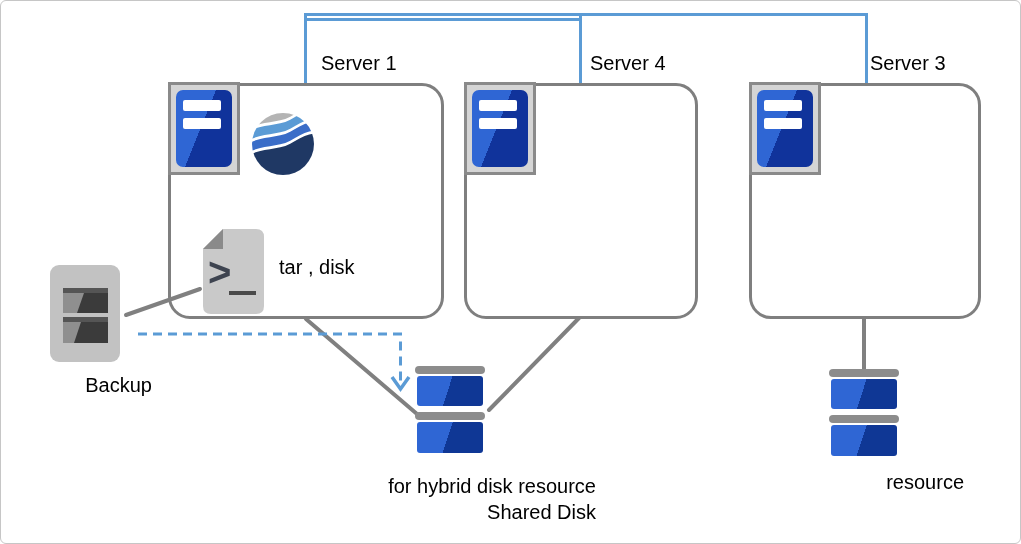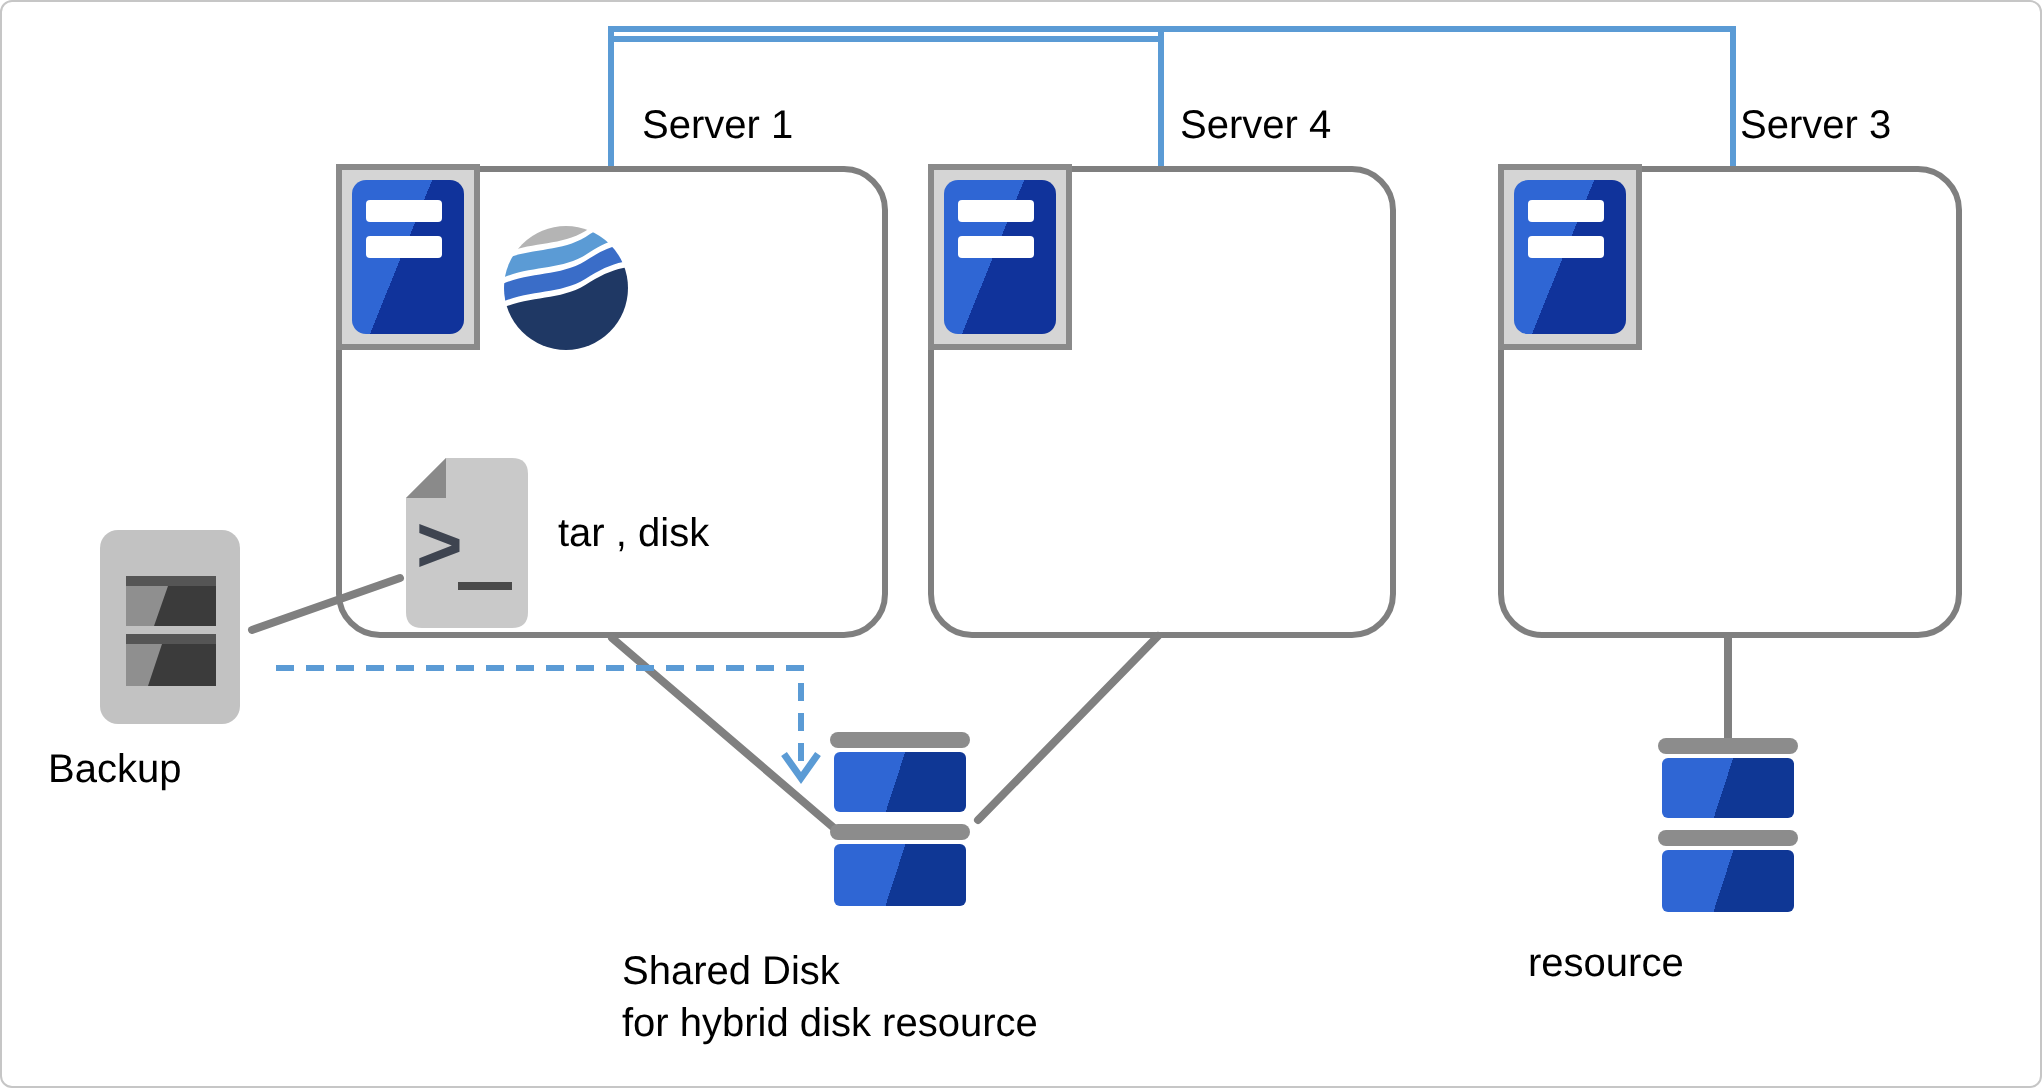--- a/index.html
+++ b/index.html
@@ -7,21 +7,21 @@
     position:relative;width:1021px;height:544px;box-sizing:border-box;
     background:#ffffff;border:1px solid #c6c6c6;border-radius:6px;overflow:hidden;
     font-family:"Liberation Sans", sans-serif;color:#000;
   }
   .lines{position:absolute;left:0;top:0;width:1021px;height:544px;z-index:2;pointer-events:none;}
   .server-box{
     position:absolute;top:82px;height:236px;background:#fff;
     border:3px solid #7f7f7f;border-radius:22px;box-sizing:border-box;z-index:1;
   }
   .lbl{position:absolute;z-index:3;font-size:20px;line-height:26px;white-space:pre;}
-  .lbl.center{text-align:left;white-space:normal;}
+  .lbl.center{text-align:right;white-space:normal;}
   .srv-icon{position:absolute;top:81px;width:72px;height:93px;background:#d5d5d5;
     border:3px solid #8a8a8a;box-sizing:border-box;z-index:3;}
   .srv-blue{position:absolute;left:5px;top:5px;width:56px;height:77px;border-radius:7px;
     background:linear-gradient(112deg,#2f66d4 46%,#10339b 46%);}
   .srv-bar{position:absolute;left:7px;width:38px;height:11px;background:#fff;border-radius:2px;}
   .icon-abs{position:absolute;z-index:3;}
   .disk{position:absolute;width:70px;height:90px;z-index:3;}
   .disk .cap{position:absolute;left:0;width:70px;height:8px;background:#8c8c8c;border-radius:4px;}
   .disk .platter{position:absolute;left:2px;width:66px;height:30px;border-radius:3px;
     background:linear-gradient(108deg,#2f66d4 47%,#0f3795 47%);}
@@ -118,22 +118,22 @@
     <div>Backup</div>
   </div>
 
   <div class="disk" style="left:414px;top:365px">
     <div class="cap" style="top:0"></div>
     <div class="platter" style="top:10px"></div>
     <div class="cap" style="top:46px"></div>
     <div class="platter" style="top:56px;height:31px"></div>
   </div>
   <div class="lbl center" style="left:310px;top:472px;width:285px">
+    <div>for hybrid disk resource</div>
     <div>Shared Disk</div>
-    <div>for hybrid disk resource</div>
   </div>
 
   <div class="disk" style="left:828px;top:368px">
     <div class="cap" style="top:0"></div>
     <div class="platter" style="top:10px"></div>
     <div class="cap" style="top:46px"></div>
     <div class="platter" style="top:56px;height:31px"></div>
   </div>
   <div class="lbl center" style="left:763px;top:468px;width:200px">
     <div>resource</div>

